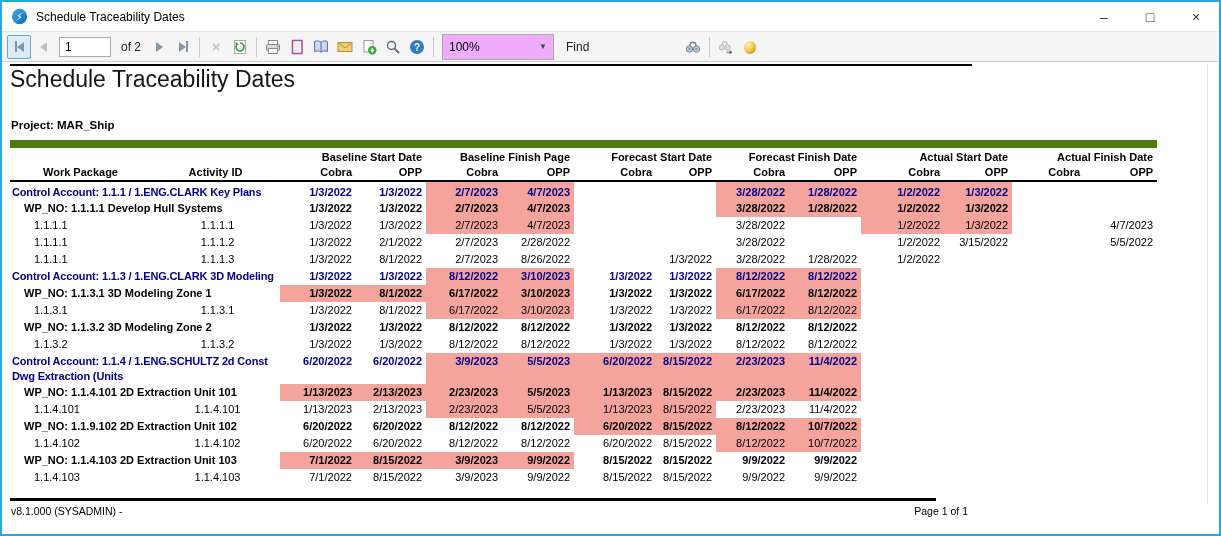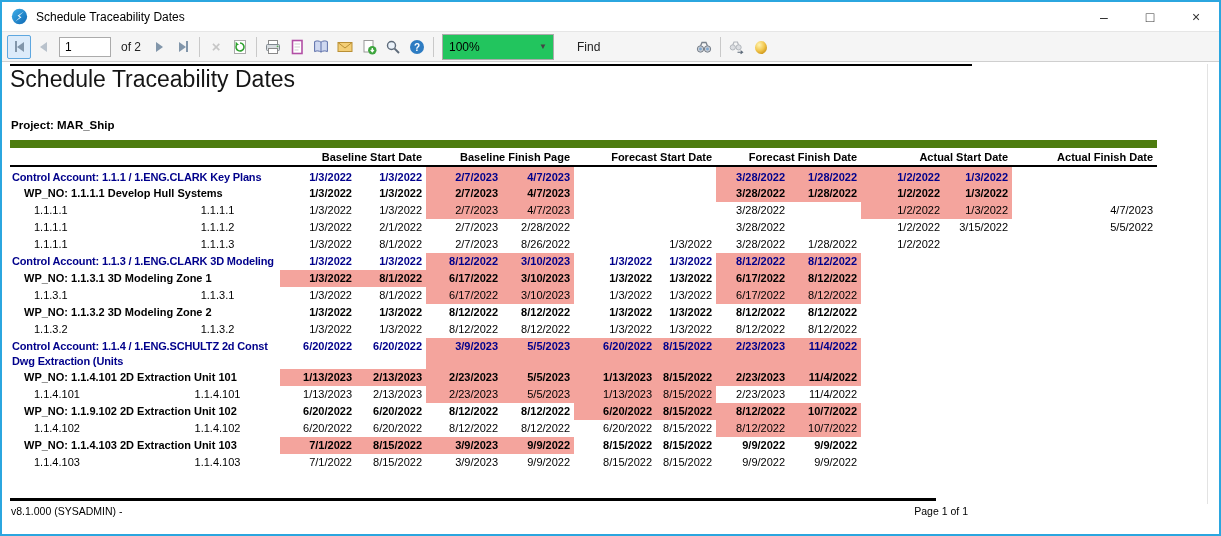--- a/index.html
+++ b/index.html
@@ -24,24 +24,24 @@
   .tb-btn.active{border:1px solid #5EA7E0;background:#DCEBFA;border-radius:2px;}
   .tb-sep{width:1px;height:20px;background:#C9C9C9;margin:0 4px;flex:0 0 auto;}
   .tri-l{width:0;height:0;border-top:5px solid transparent;border-bottom:5px solid transparent;border-right:7px solid #8296AA;}
   .tri-r{width:0;height:0;border-top:5px solid transparent;border-bottom:5px solid transparent;border-left:7px solid #8296AA;}
   .tri-dim{border-right-color:#B9C2CC;}
   .bar-v{width:2px;height:11px;background:#8296AA;}
   .page-input{width:52px;height:20px;border:1px solid #ABABAB;background:#fff;font-size:12px;
               padding:0 5px;font-family:inherit;margin:0 4px;}
   .of-label{font-size:12px;color:#222;margin:0 6px;}
   .cancel-glyph{color:#C6C6C6;font-size:15px;font-weight:bold;}
-  .zoom-combo{width:112px;height:22px;border:1px solid #ABABAB;background:#22c55e;font-size:12px;
+  .zoom-combo{width:112px;height:22px;border:1px solid #ABABAB;background:#f0abfc;font-size:12px;
               display:flex;align-items:center;justify-content:space-between;padding:12px 6px;margin-left:4px;}
   .combo-arrow{font-size:8px;color:#444;}
-  .find-label{font-size:12px;color:#222;margin-left:23px;text-align:center;}
+  .find-label{font-size:12px;color:#222;margin-left:12px;text-align:center;}
   .find-group{margin-left:92px;display:flex;align-items:center;}
   
   .report{position:absolute;top:62px;left:0;right:0;bottom:0;background:#fff;}
   .page-edge{position:absolute;right:11px;top:0;height:440px;width:1px;background:#E3E3E3;}
   .r-rule-top{position:absolute;top:0;left:8px;width:962px;height:2px;background:#000;}
   .r-title{position:absolute;top:2px;left:8px;font-size:23px;color:#151515;letter-spacing:0;}
   .r-datetime{position:absolute;top:3px;right:246px;text-align:right;font-size:11.5px;line-height:14px;color:#000;}
   .r-project{position:absolute;top:55px;left:9px;font-size:11.5px;font-weight:bold;color:#000;}
   
   .r-table{position:absolute;top:76px;left:8px;border-collapse:collapse;table-layout:fixed;width:1147px;}
@@ -231,20 +231,36 @@
       <thead>
         <tr>
           <th colspan="2"></th>
           <th colspan="2">Baseline Start Date</th>
           <th colspan="2">Baseline Finish Page</th>
           <th colspan="2">Forecast Start Date</th>
           <th colspan="2">Forecast Finish Date</th>
           <th colspan="2">Actual Start Date</th>
           <th colspan="2">Actual Finish Date</th>
         </tr>
+        <tr>
+          <th class="h-wp">Work Package</th>
+          <th class="h-act">Activity ID</th>
+          <th>Cobra</th>
+          <th>OPP</th>
+          <th>Cobra</th>
+          <th>OPP</th>
+          <th>Cobra</th>
+          <th>OPP</th>
+          <th>Cobra</th>
+          <th>OPP</th>
+          <th>Cobra</th>
+          <th>OPP</th>
+          <th>Cobra</th>
+          <th>OPP</th>
+        </tr>
       </thead>
       <tbody>
           <tr class="row-ca">
             <td class="name" colspan="2">Control Account: 1.1.1 / 1.ENG.CLARK Key Plans</td>
             <td class="date">1/3/2022</td>
             <td class="date">1/3/2022</td>
             <td class="date hl">2/7/2023</td>
             <td class="date hl">4/7/2023</td>
             <td class="date"></td>
             <td class="date"></td>

